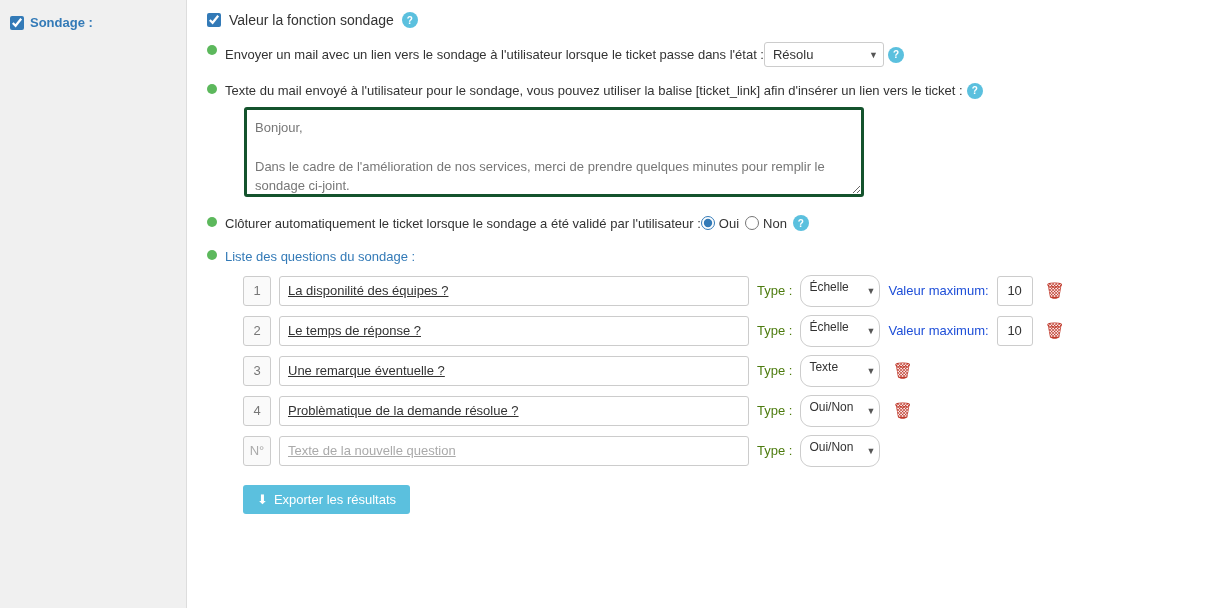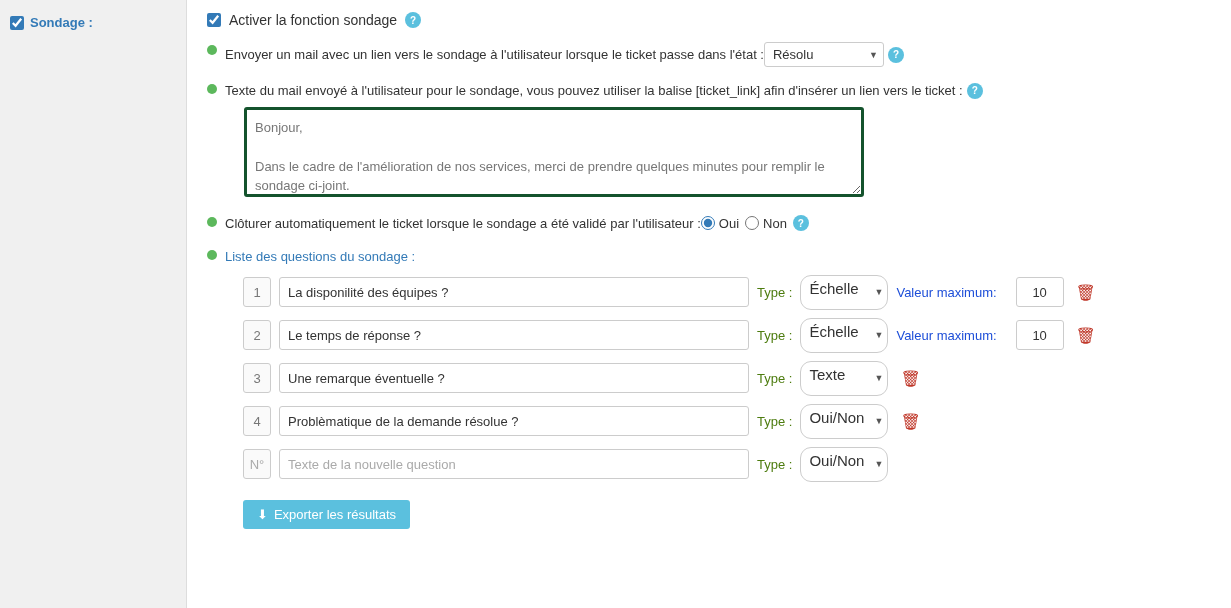--- a/index.html
+++ b/index.html
@@ -161,36 +161,37 @@
       background: #fafafa;
     }
     .question-input {
       width: 470px;
       height: 30px;
       border: 1px solid #ccc;
       border-radius: 3px;
       padding: 4px 8px;
       font-size: 13px;
       color: #333;
+      text-decoration: underline;
     }
     .question-input::placeholder {
       color: #aaa;
     }
     .type-label {
       color: #4d7c0f;
       font-size: 13px;
     }
     .type-select {
       appearance: none;
       -webkit-appearance: none;
       padding: 4px 22px 12px 8px;
       border: 1px solid #ccc;
       border-radius: 11px;
       background: #fff;
-      font-size: 15px;
+      font-size: 12px;
       color: #333;
       cursor: pointer;
       min-width: 80px;
     }
     .type-select-wrapper {
       position: relative;
       display: inline-block;
     }
     .type-select-wrapper::after {
       content: '▼';
@@ -201,29 +202,28 @@
       font-size: 9px;
       color: #555;
       pointer-events: none;
     }
     .valeur-label {
       color: #1d4ed8;
       font-size: 13px;
       white-space: nowrap;
     }
     .valeur-input {
-      width: 48px;
+      width: 36px;
       height: 30px;
       border: 1px solid #ccc;
       border-radius: 3px;
       padding: 4px 6px;
       font-size: 13px;
       color: #333;
       text-align: center;
-      margin-left: 11px;
     }
     .delete-btn {
       background: none;
       border: none;
       cursor: pointer;
       color: #c0392b;
       font-size: 16px;
       padding: 0 4px;
       display: flex;
       align-items: center;
@@ -261,21 +261,21 @@
     <div class="sidebar-label">
       <input type="checkbox" class="sidebar-checkbox" checked="" style="">
       <span>Sondage :</span>
     </div>
   </div>
 
   <div class="main-content">
 
     <div class="section-title">
       <input type="checkbox" checked="" style="">
-      <span>Activer la fonction sondage</span>
+      <span>Valeur la fonction sondage</span>
       <span class="help-icon">?</span>
     </div>
 
     <div class="field-row">
       <div class="green-dot"></div>
       <div>
         <div class="field-inline">
           <span class="field-label">Envoyer un mail avec un lien vers le sondage à l'utilisateur lorsque le ticket passe dans l'état :</span>
           <div class="select-wrapper">
             <select>

